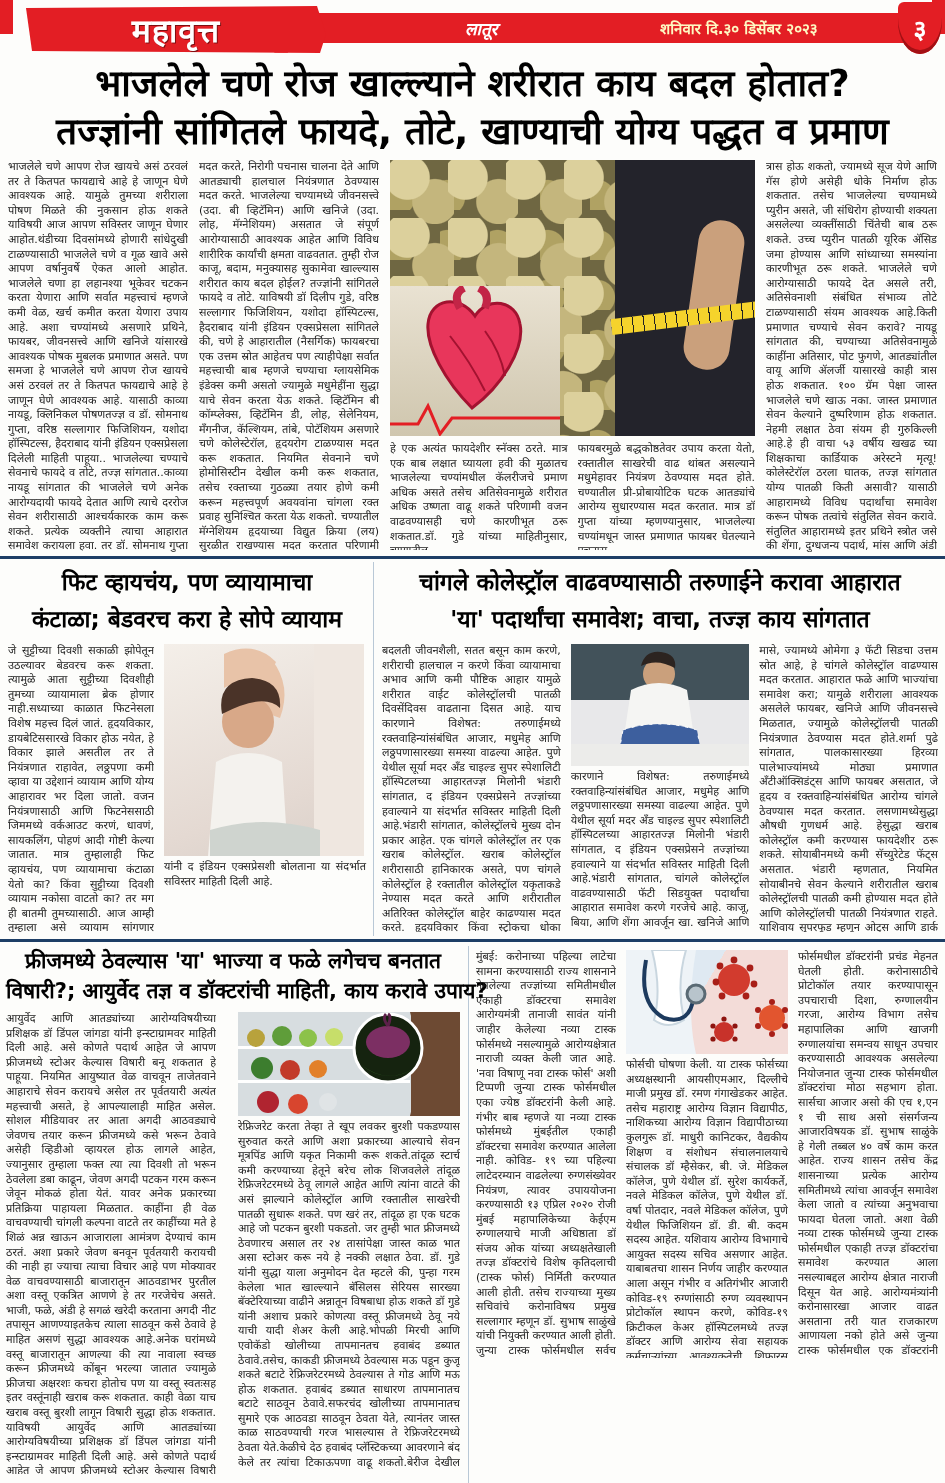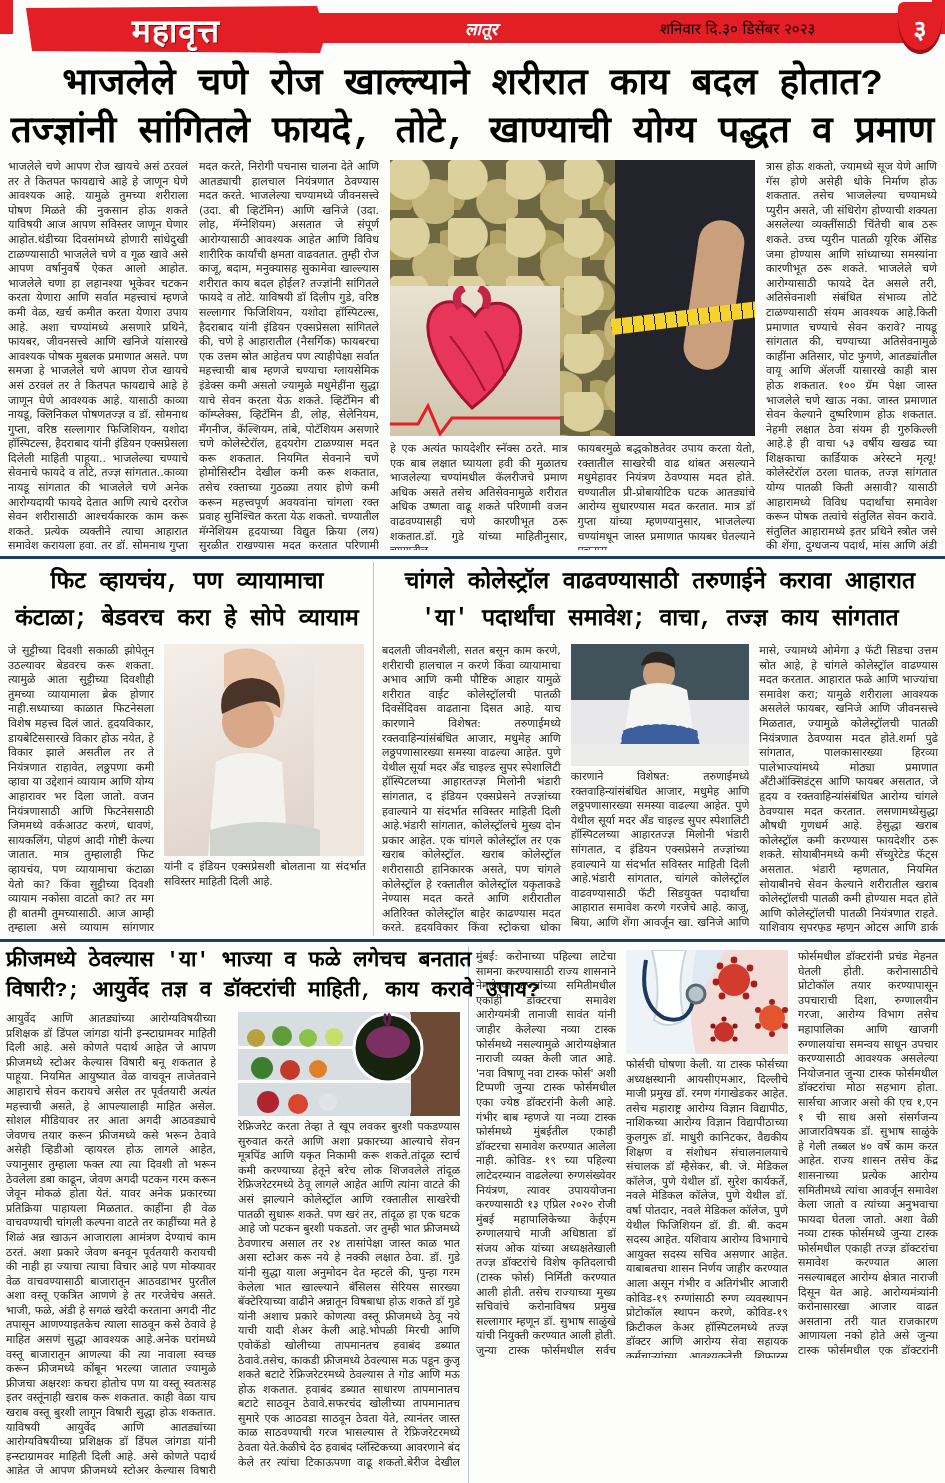--- a/index.html
+++ b/index.html
@@ -9,27 +9,27 @@
   .corner{position:absolute;top:0;width:13px;height:34px;background:#e31e24;}
   .corner.left{left:0;} .corner.right{right:0;}
   .mast-bar{position:absolute;left:295px;top:13px;width:625px;height:30px;background:#e31e24;
             clip-path:polygon(1.5% 0,100% 0,98.5% 100%,0 100%);display:flex;align-items:center;}
   .mast-box{position:absolute;left:26px;top:6px;width:300px;height:47px;background:#e31e24;
             clip-path:polygon(0 4%,97% 0,100% 60%,98% 100%,2% 96%);display:flex;align-items:center;justify-content:center;}
   .mast-box:after{content:"";position:absolute;left:248px;bottom:-14px;border-left:10px solid transparent;
             border-right:4px solid transparent;border-top:15px solid #e31e24;}
   .mast-title{color:#fff;font-size:32px;font-weight:700;text-shadow:1px 1px 0 #7d0d10;letter-spacing:1px;text-align:right;}
   .mast-city{position:absolute;left:170px;color:#fff;font-size:17px;font-weight:700;font-style:italic;}
-  .mast-date{position:absolute;left:365px;color:#000000;font-size:15px;font-weight:400;text-align:right;}
+  .mast-date{position:absolute;left:365px;color:#fef9c3;font-size:15px;font-weight:700;text-align:right;}
   .badge{position:absolute;right:3px;top:2px;width:44px;height:52px;background:#e31e24;
          border-radius:6px 6px 50% 50%/6px 6px 62% 62%;display:flex;align-items:center;justify-content:center;
          box-shadow:inset 0 -4px 0 #a31014;}
   .badge span{color:#fff;font-size:25px;font-weight:700;}
   
-  .hl{position:absolute;left:0;right:0;text-align:center;font-weight:700;color:#000;font-family:Liberation Mono, monospace;}
+  .hl{position:absolute;left:0;right:0;text-align:center;font-weight:700;color:#000;}
   .hl div{white-space:nowrap;}
   .lead-hl{top:60px;font-size:37px;line-height:48px;}
   
   .col{font-size:11px;line-height:14.6px;text-align:justify;overflow:hidden;}
   .flexrow{display:flex;}
   
   .lead-body{position:absolute;top:160px;left:8px;width:929px;height:392px;display:flex;gap:11px;}
   .lead-c1,.lead-c2,.lead-c5{width:180px;flex:0 0 auto;height:392px;}
   .lead-c5{flex:1 1 auto;}
   .lead-mid{width:365px;flex:0 0 auto;}

